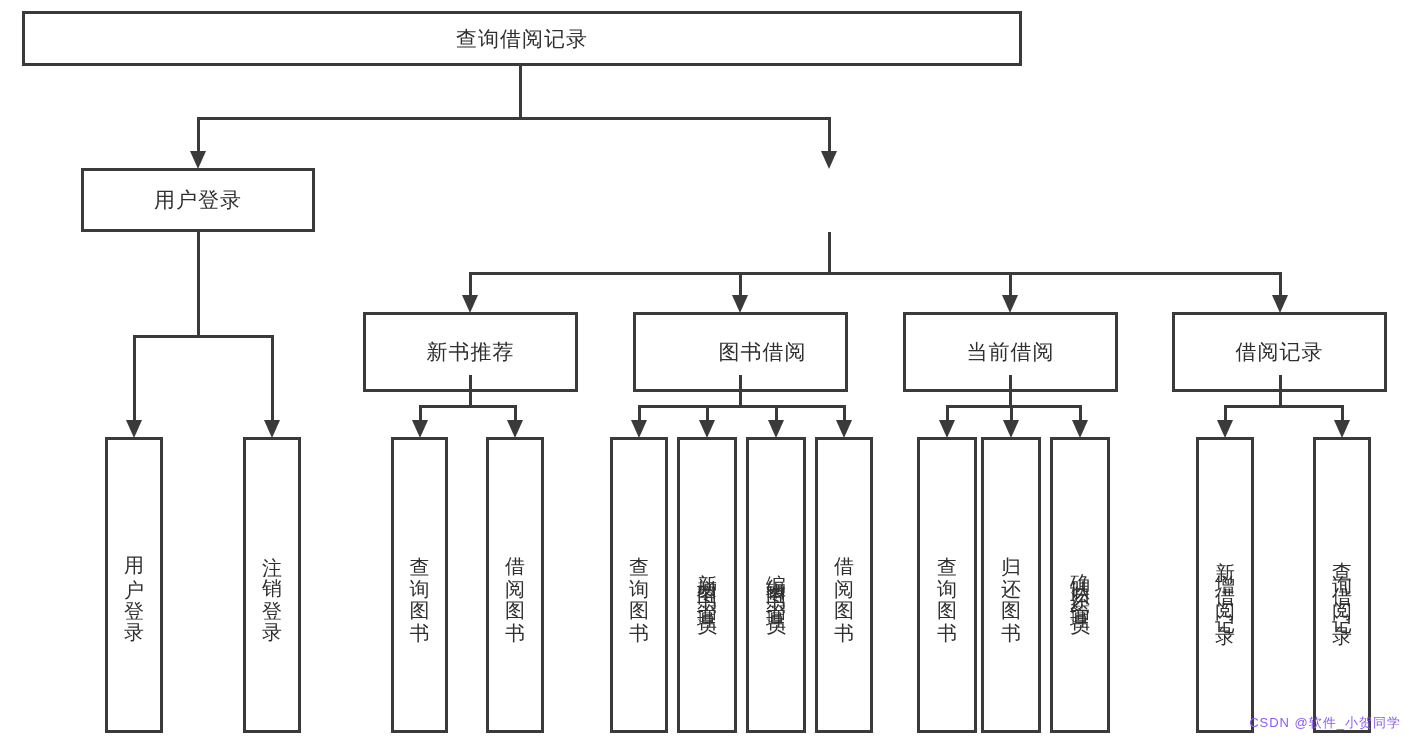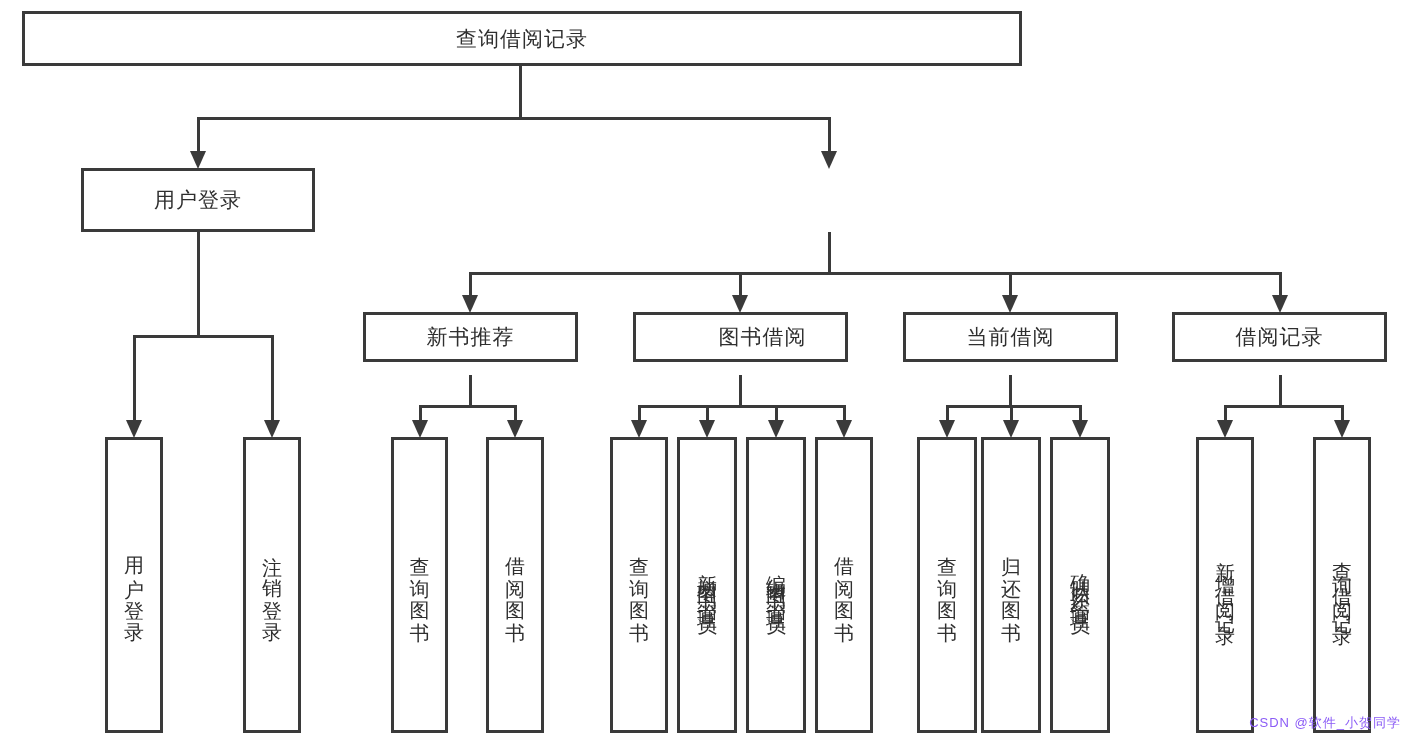--- a/index.html
+++ b/index.html
@@ -16,21 +16,21 @@
     box-sizing:border-box;
     border:3px solid #3a3a3a;
     background:#ffffff;
     display:flex;
     align-items:center;
     justify-content:center;
     color:#2f2f2f;
   }
   .root{left:22px;top:11px;width:1000px;height:55px;}
   .l2{top:168px;height:64px;width:234px;}
-  .l3{top:312px;height:50px;width:215px;}
+  .l3{top:312px;height:80px;width:215px;}
   .leaf{top:437px;height:296px;width:58px;}
   .h-label{font-size:21px;letter-spacing:1px;white-space:nowrap;}
   .v-label{
     writing-mode:vertical-lr;
     font-size:20px;
     line-height:1.15;
     white-space:nowrap;
   }
   .cline{position:absolute;background:#3a3a3a;}
   .arr{

